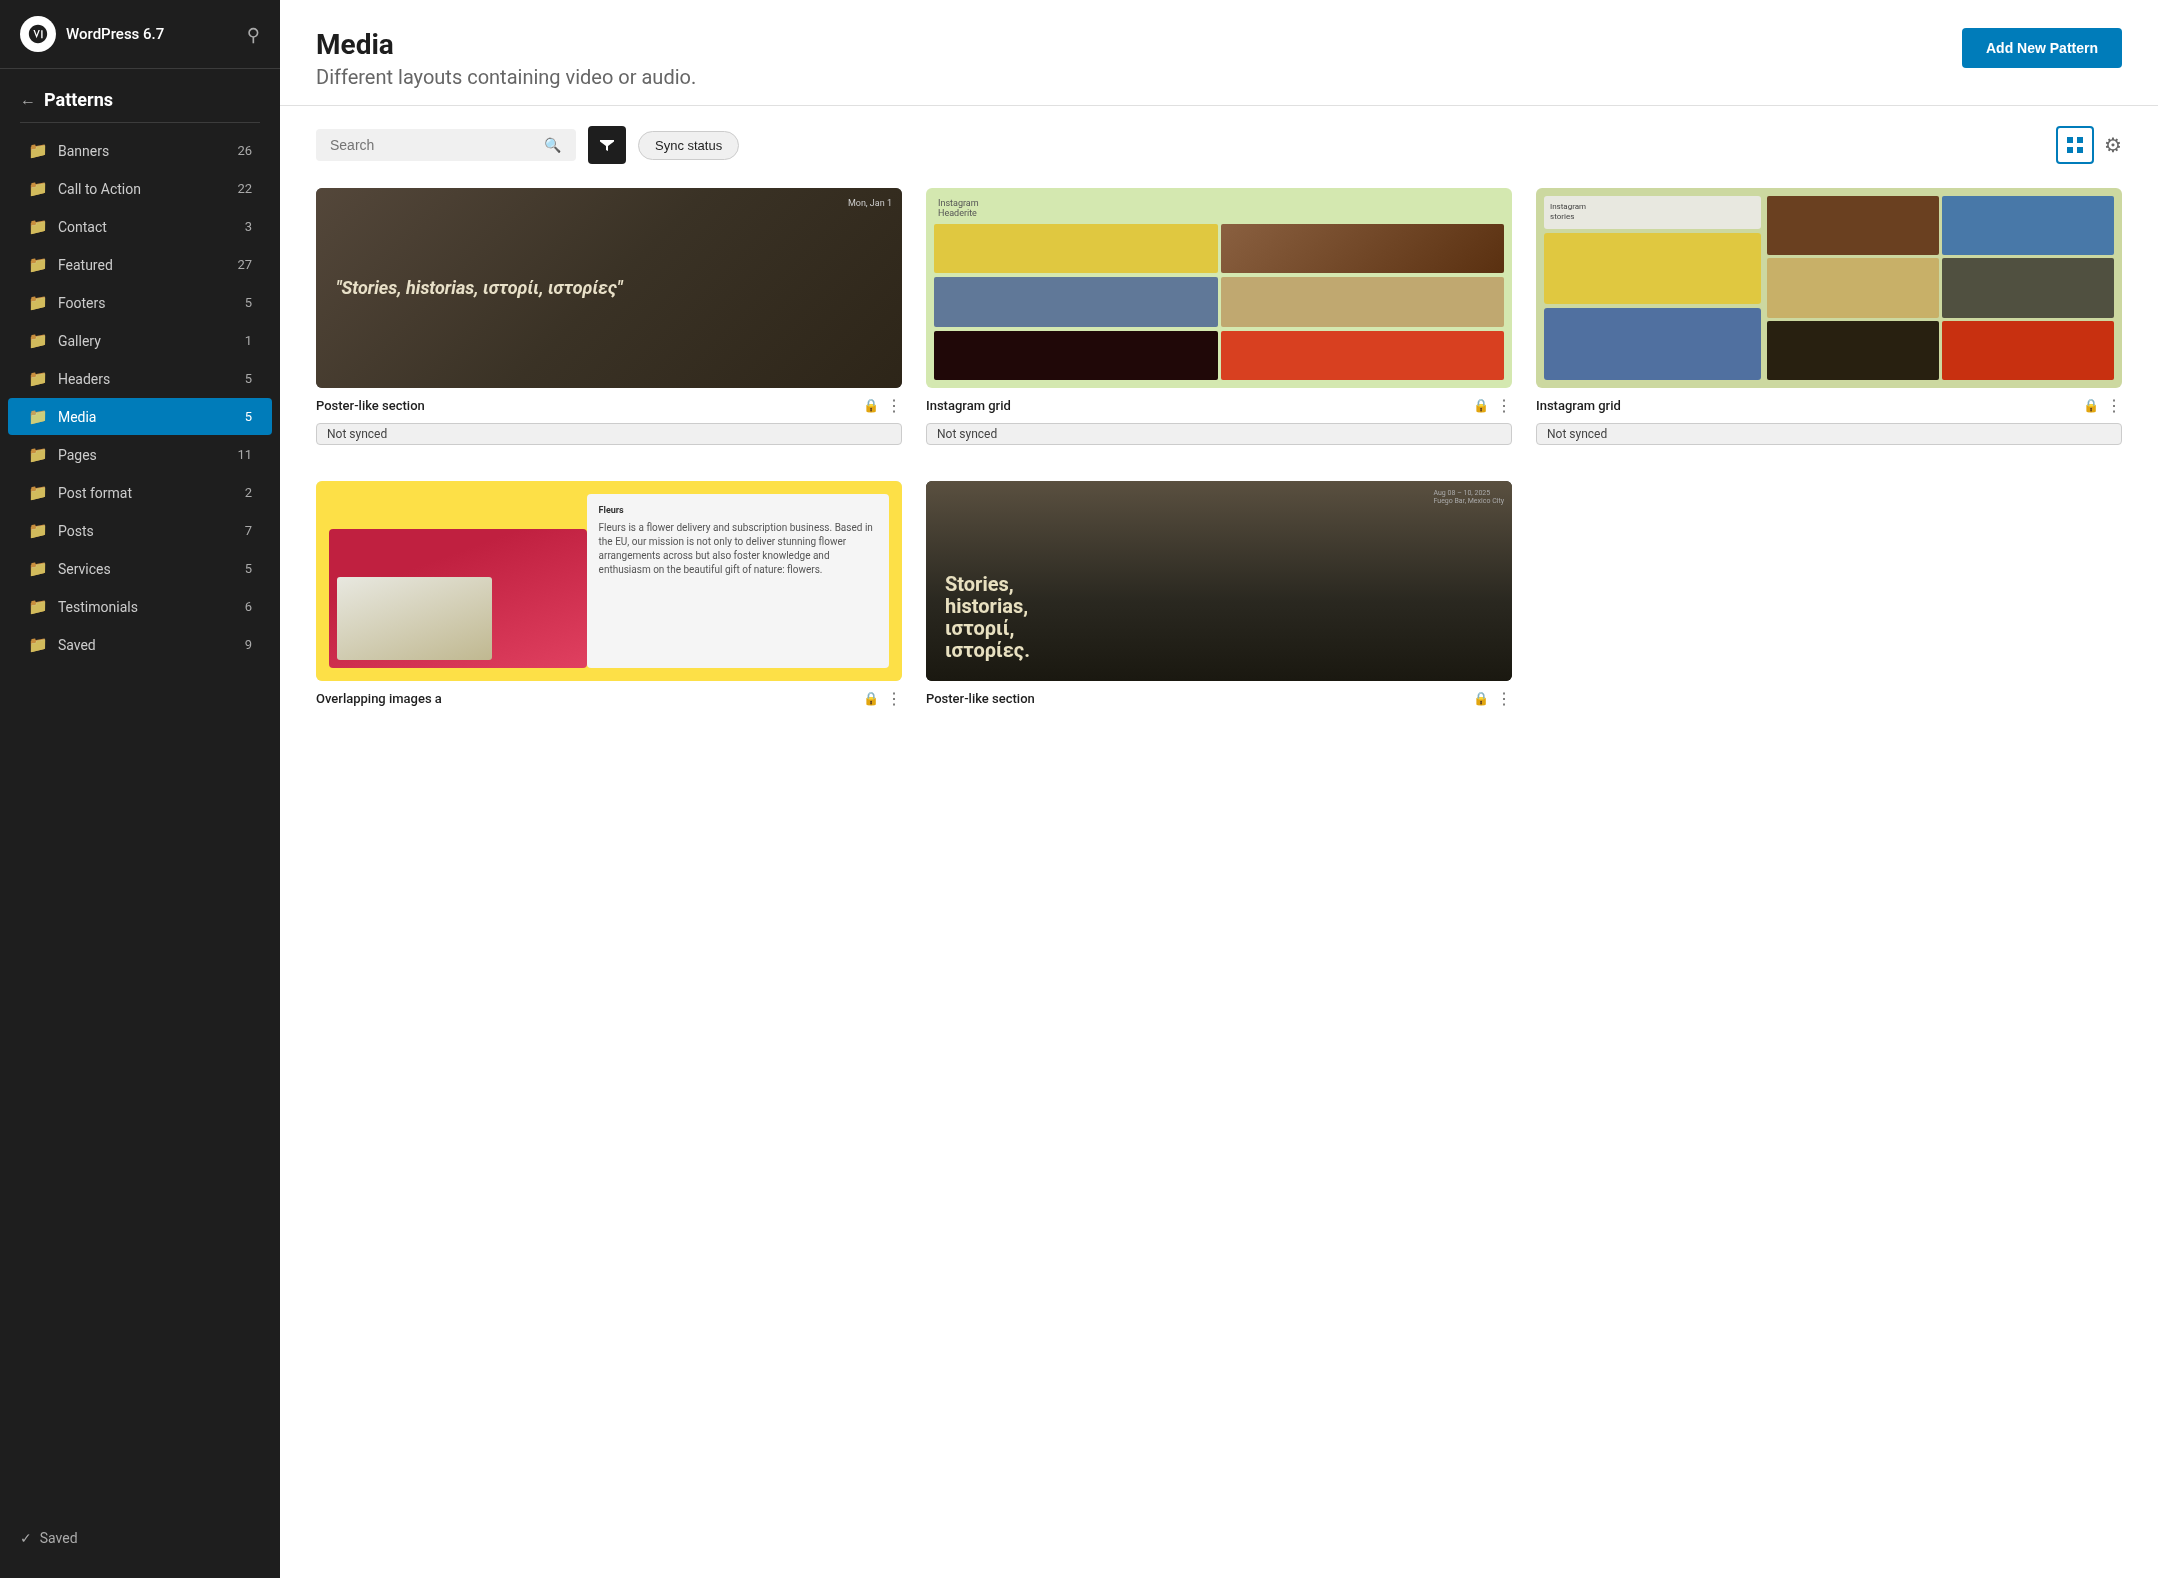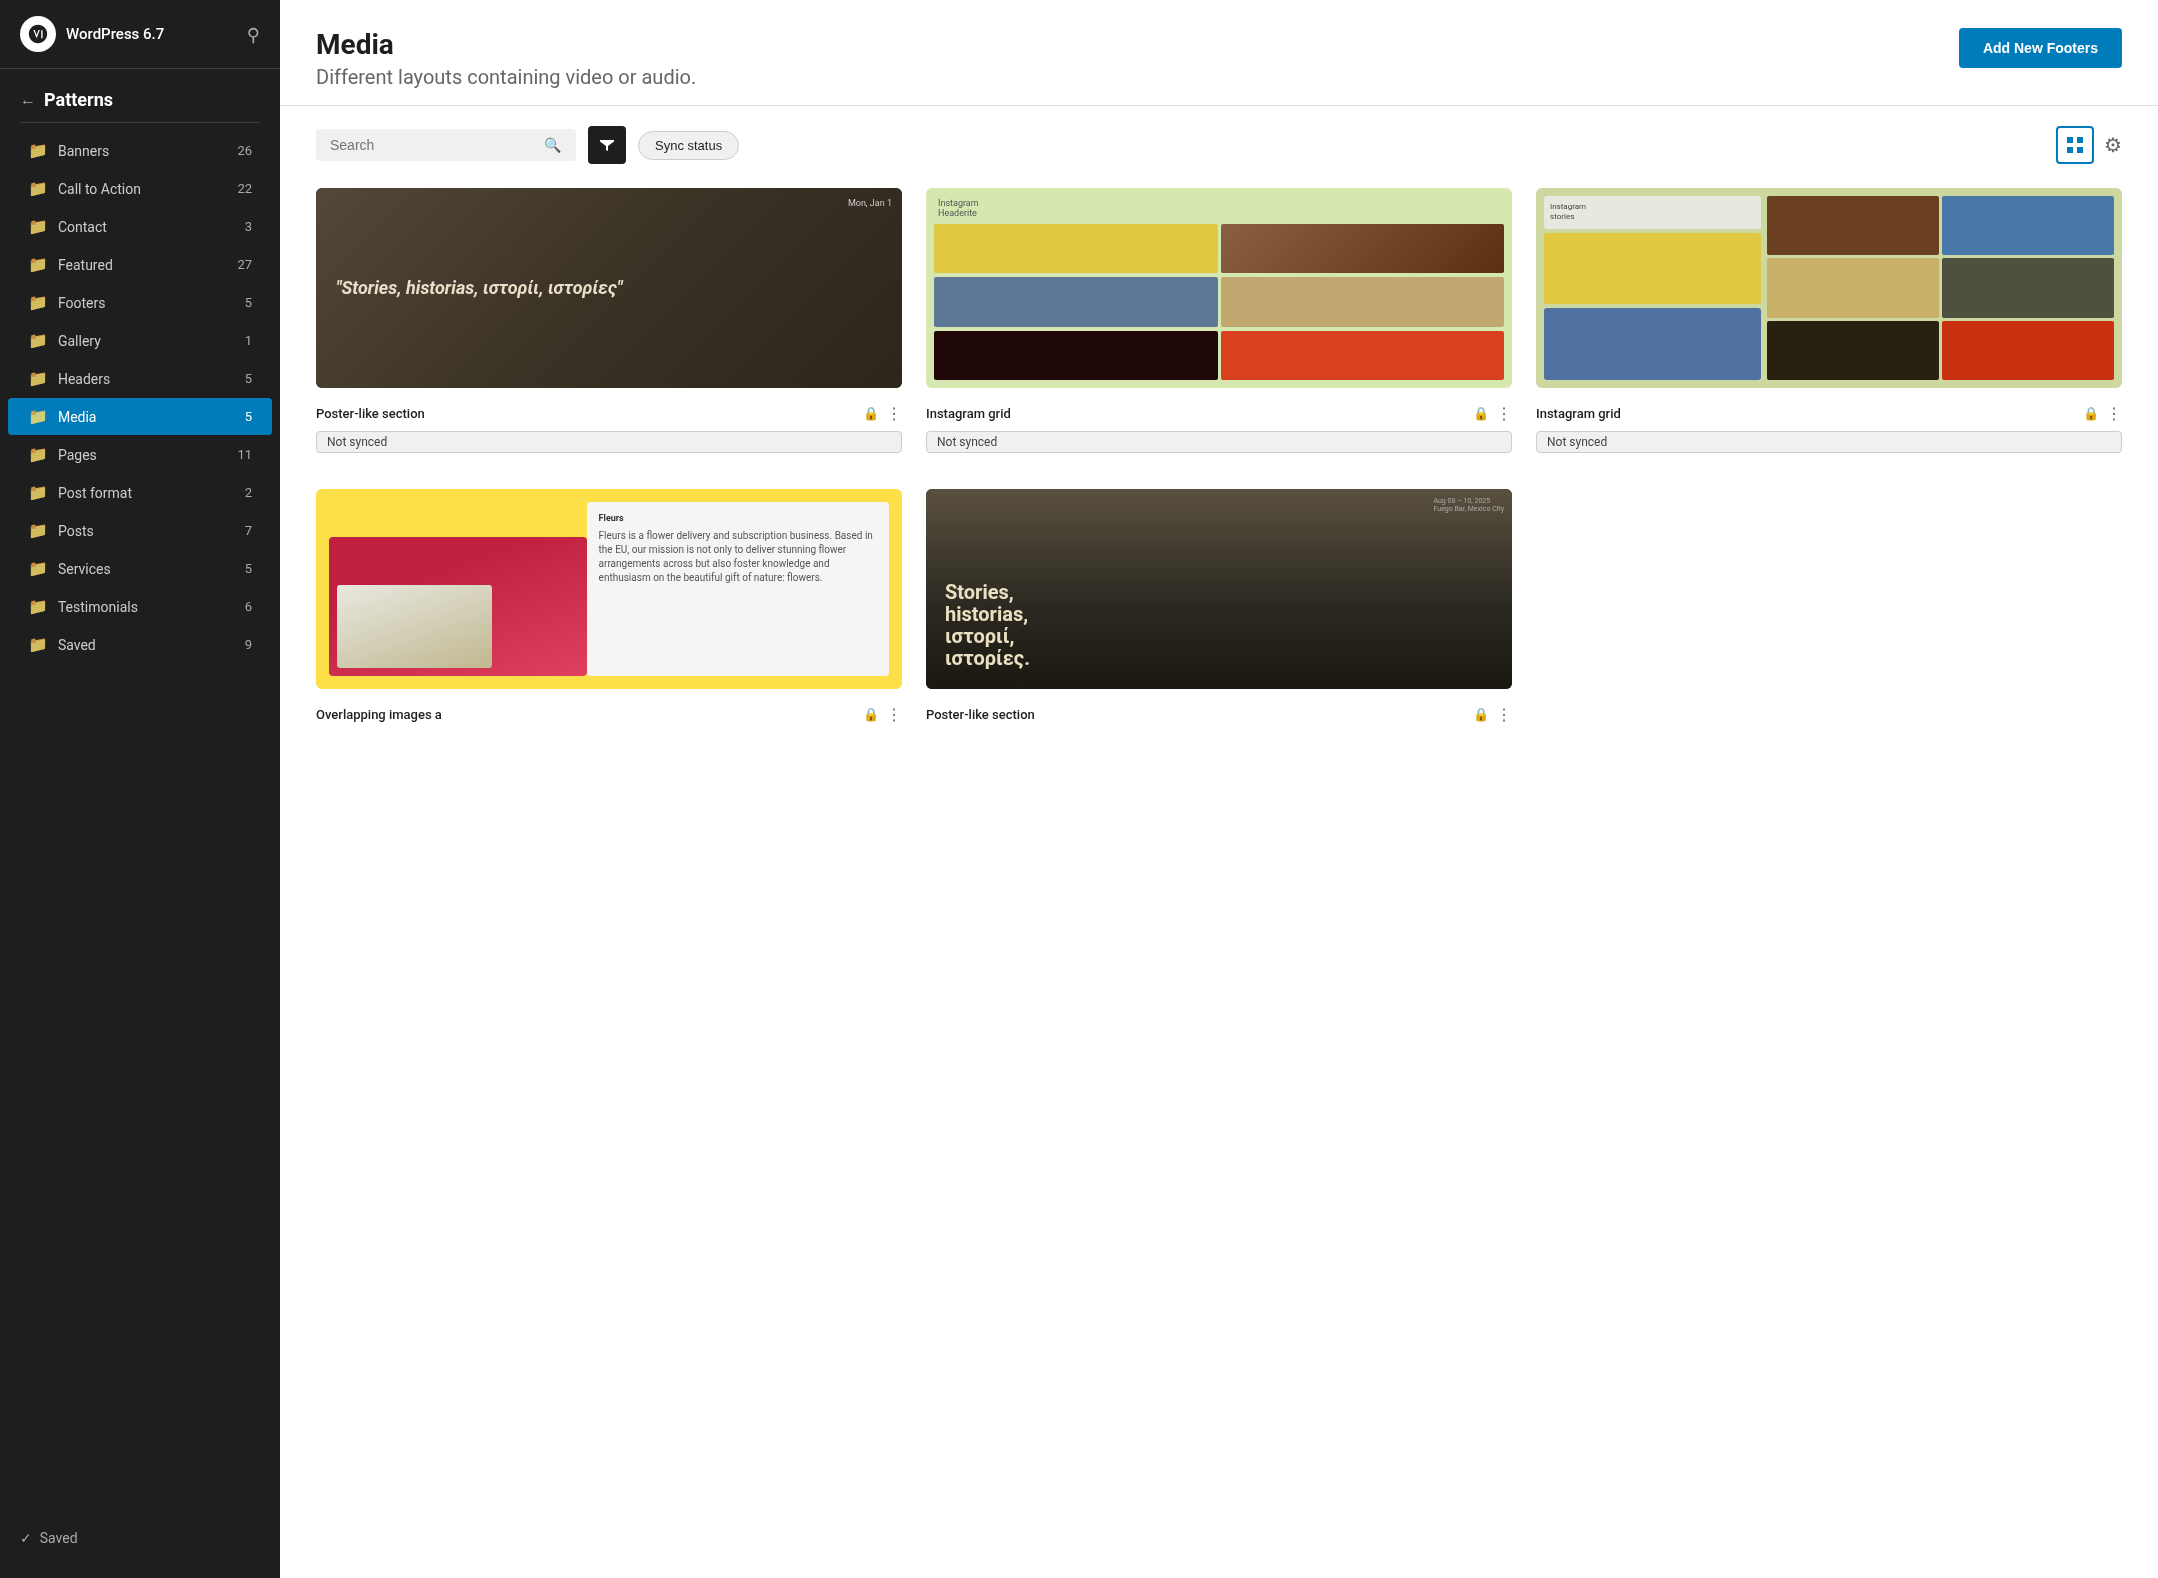--- a/index.html
+++ b/index.html
@@ -360,21 +360,20 @@
       inset: 0;
       background: linear-gradient(180deg, #5a5040 0%, #2a2820 60%, #1a1810 100%);
     }
 
     
     .pattern-meta {
       display: flex;
       align-items: center;
       justify-content: space-between;
       gap: 8px;
-      margin-top: 8px;
     }
 
     .pattern-name {
       font-size: 13px;
       color: #1e1e1e;
       font-weight: 500;
     }
 
     .pattern-meta-right {
       display: flex;
@@ -505,21 +504,21 @@
     <span>Saved</span>
   </div>
 </aside>
 
 <main class="main">
   <div class="main-header">
     <div>
       <h1 class="main-title">Media</h1>
       <p class="main-subtitle">Different layouts containing video or audio.</p>
     </div>
-    <button class="add-new-btn">Add New Footers</button>
+    <button class="add-new-btn">Add New Pattern</button>
   </div>
 
   <div class="toolbar">
     <div class="search-container">
       <input class="search-input" type="text" placeholder="Search" style="">
       <span class="search-icon">🔍</span>
     </div>
     <button class="filter-btn">
       <svg width="16" height="16" viewBox="0 0 16 16" fill="white">
         <path d="M1 3h14v1.5L9 9v5l-2-1V9L1 4.5V3z"></path>

